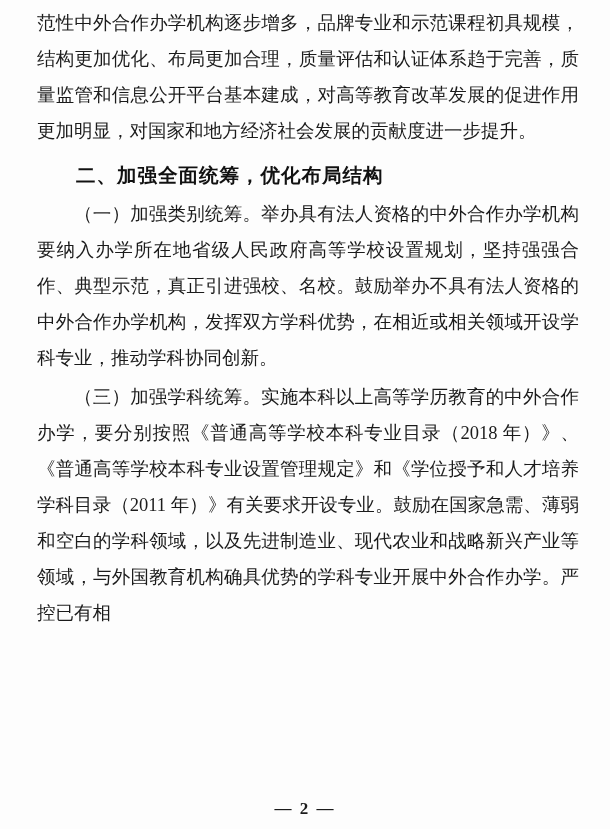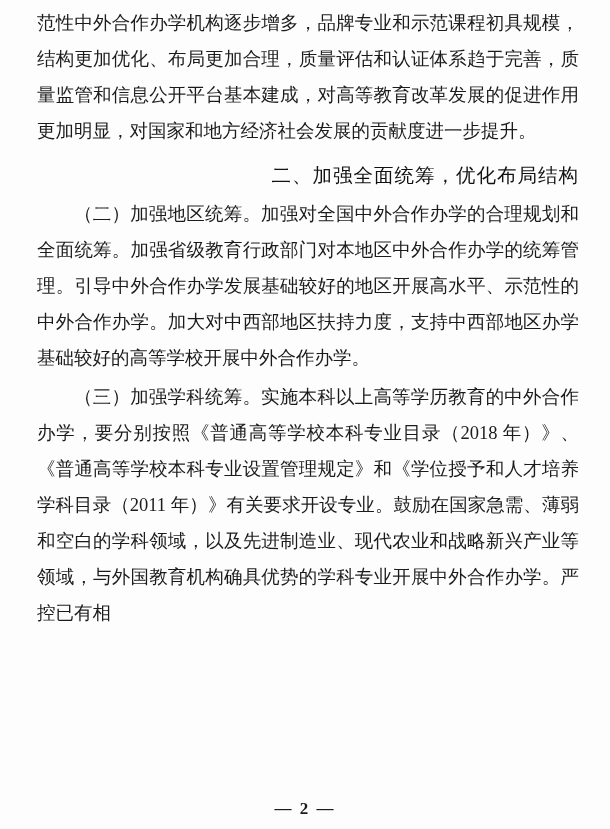--- a/index.html
+++ b/index.html
@@ -28,27 +28,26 @@
   }
   .no-indent {
     text-indent: 0;
   }
   .indent {
     text-indent: 2em;
   }
   .heading {
     font-family: "Liberation Sans", "DejaVu Sans", sans-serif;
     font-size: 19.5px;
-    font-weight: 400;
+    font-weight: 700;
     line-height: 36px;
     margin: 8px 0 0 0;
     text-indent: 2em;
     letter-spacing: 1px;
     color: #111111;
-    text-align: right;
   }
   .footer {
     position: absolute;
     left: 0;
     right: 0;
     bottom: 10px;
     text-align: center;
     font-size: 17px;
     font-weight: 700;
     letter-spacing: 2px;
@@ -57,20 +56,20 @@
 </style>
 </head>
 <body>
 
 <div class="page">
 
   <p class="body-par no-indent">范性中外合作办学机构逐步增多，品牌专业和示范课程初具规模，结构更加优化、布局更加合理，质量评估和认证体系趋于完善，质量监管和信息公开平台基本建成，对高等教育改革发展的促进作用更加明显，对国家和地方经济社会发展的贡献度进一步提升。</p>
 
   <h2 class="heading">二、加强全面统筹，优化布局结构</h2>
 
+  <p class="body-par indent">（一）加强类别统筹。举办具有法人资格的中外合作办学机构要纳入办学所在地省级人民政府高等学校设置规划，坚持强强合作、典型示范，真正引进强校、名校。鼓励举办不具有法人资格的中外合作办学机构，发挥双方学科优势，在相近或相关领域开设学科专业，推动学科协同创新。</p>
 
-  <p class="body-par indent">（二）加强地区统筹。加强对全国中外合作办学的合理规划和全面统筹。加强省级教育行政部门对本地区中外合作办学的统筹管理。引导中外合作办学发展基础较好的地区开展高水平、示范性的中外合作办学。加大对中西部地区扶持力度，支持中西部地区办学基础较好的高等学校开展中外合作办学。</p>
 
   <p class="body-par indent">（三）加强学科统筹。实施本科以上高等学历教育的中外合作办学，要分别按照《普通高等学校本科专业目录（2018 年）》、《普通高等学校本科专业设置管理规定》和《学位授予和人才培养学科目录（2011 年）》有关要求开设专业。鼓励在国家急需、薄弱和空白的学科领域，以及先进制造业、现代农业和战略新兴产业等领域，与外国教育机构确具优势的学科专业开展中外合作办学。严控已有相</p>
 
   <div class="footer">— 2 —</div>
 
 </div>
 
 </body></html>

